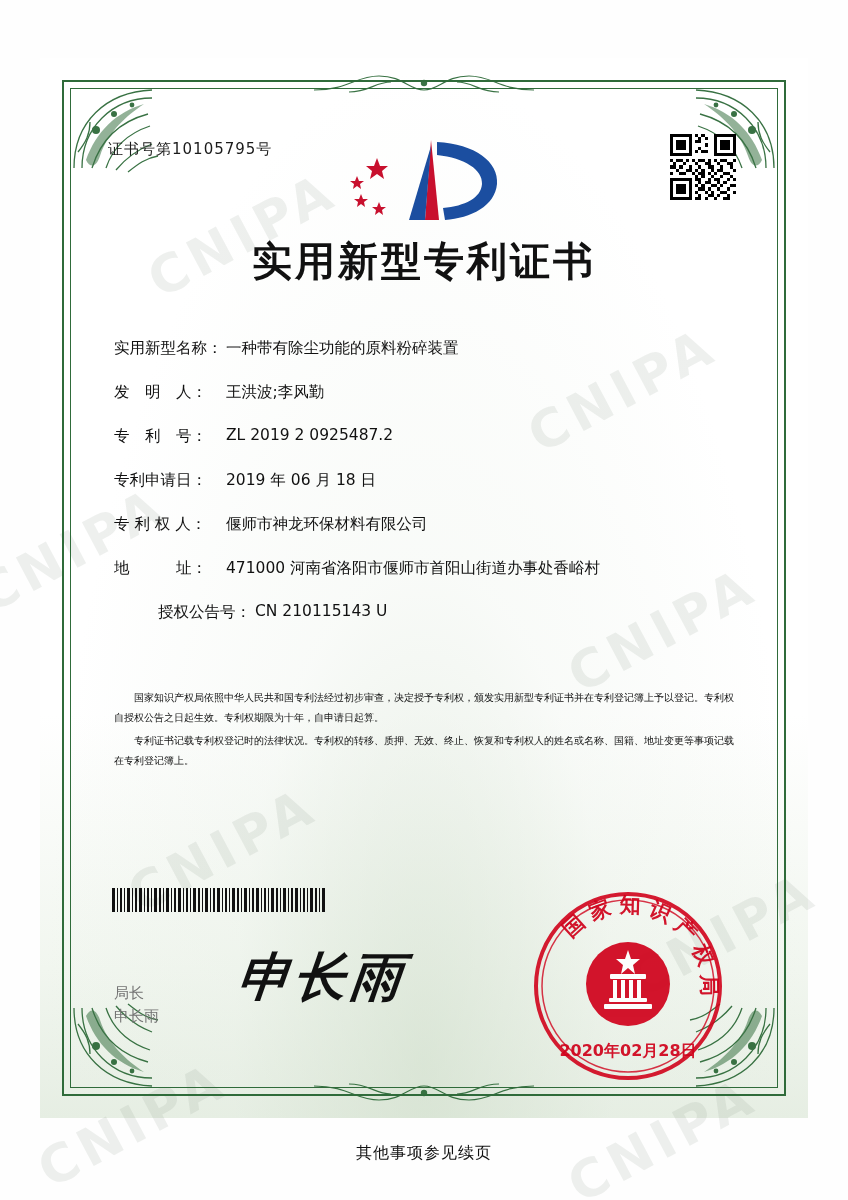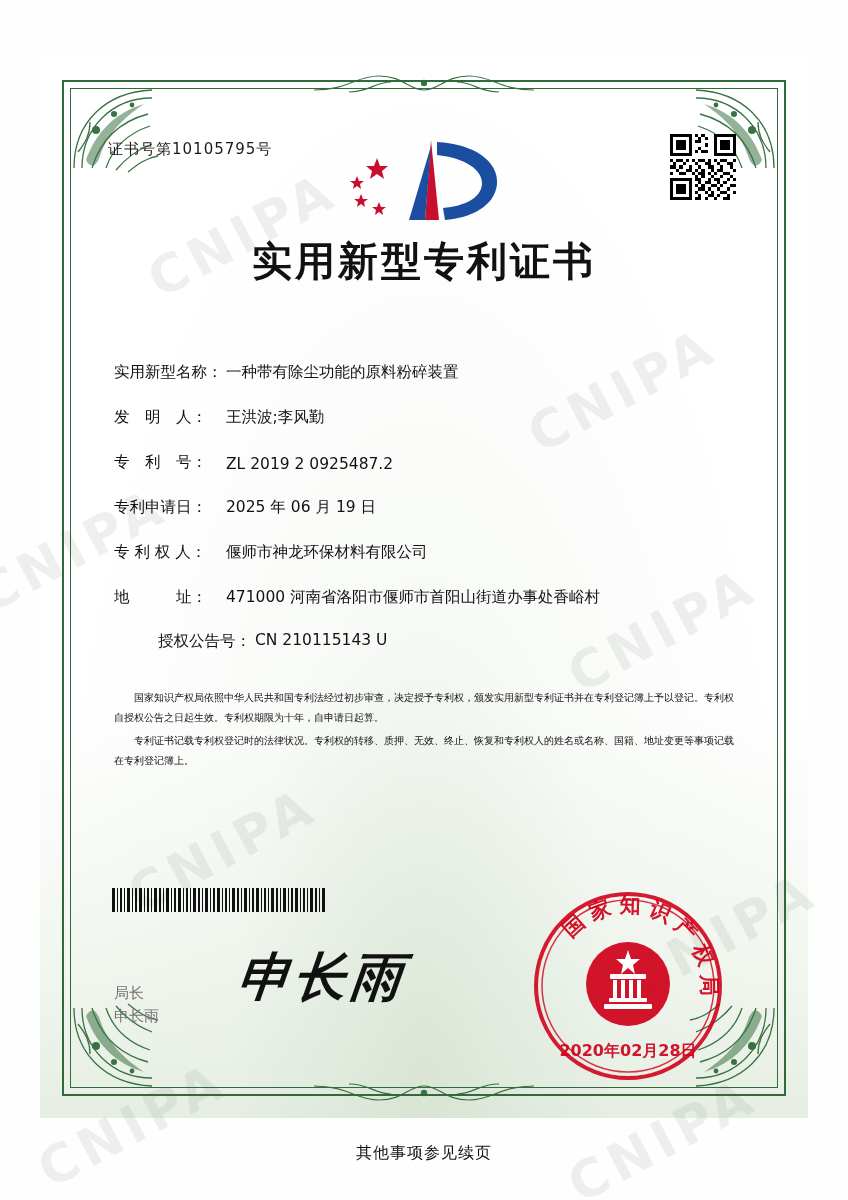--- a/index.html
+++ b/index.html
@@ -82,21 +82,21 @@
 
   .title {
     position:absolute; left:0; right:0; top:146px;
     text-align:center;
     font-size:40px; font-weight:700; color:#111;
     letter-spacing:3px;
     font-family:"DejaVu Sans","Liberation Sans",sans-serif;
   }
 
   .fields { position:absolute; left:44px; right:44px; top:250px; }
-  .frow { display:flex; align-items:flex-end; margin-bottom:23px; font-size:15.5px; color:#111;margin-top:24px; }
+  .frow { display:flex; align-items:flex-start; margin-bottom:23px; font-size:15.5px; color:#111; }
   .flabel {
     width:112px; flex:0 0 112px;
     letter-spacing:0px;
     white-space:pre;
   }
   .fvalue { flex:1 1 auto; }
 
   .frow-split { display:flex; align-items:flex-start; font-size:15.5px; color:#111; margin-bottom:10px;}
   .half { display:flex; }
   .half .flabel { width:112px; flex:0 0 112px; }
@@ -378,21 +378,21 @@
       <div class="frow">
         <div class="flabel">发　明　人：</div>
         <div class="fvalue">王洪波;李风勤</div>
       </div>
       <div class="frow">
         <div class="flabel">专　利　号：</div>
         <div class="fvalue">ZL 2019 2 0925487.2</div>
       </div>
       <div class="frow">
         <div class="flabel">专利申请日：</div>
-        <div class="fvalue">2025 年 06 月 19 日</div>
+        <div class="fvalue">2019 年 06 月 18 日</div>
       </div>
       <div class="frow">
         <div class="flabel">专 利 权 人：</div>
         <div class="fvalue">偃师市神龙环保材料有限公司</div>
       </div>
       <div class="frow">
         <div class="flabel">地　　　址：</div>
         <div class="fvalue">471000 河南省洛阳市偃师市首阳山街道办事处香峪村</div>
       </div>
 

